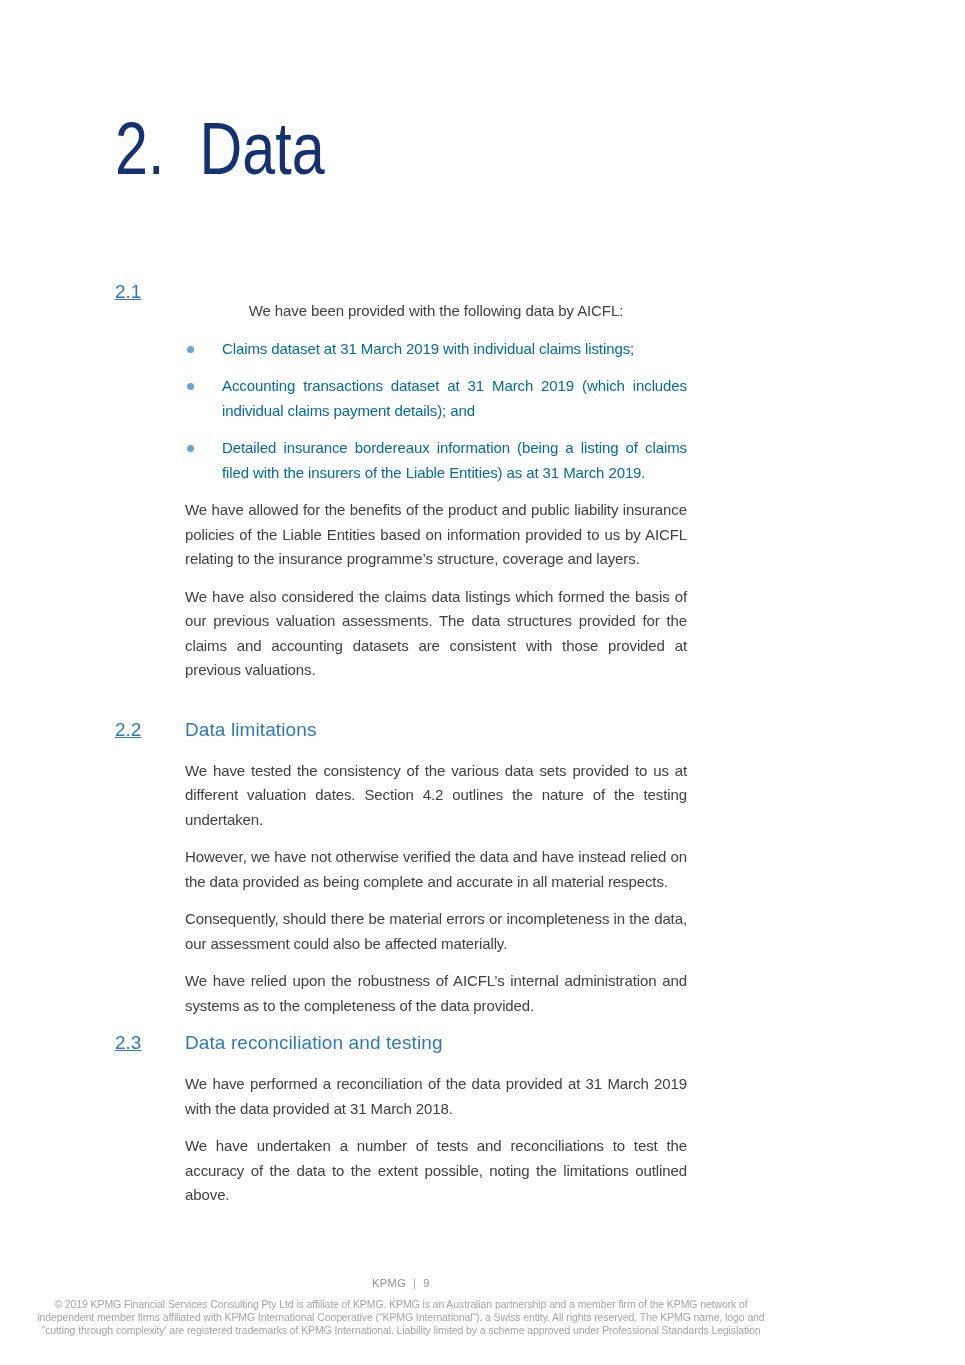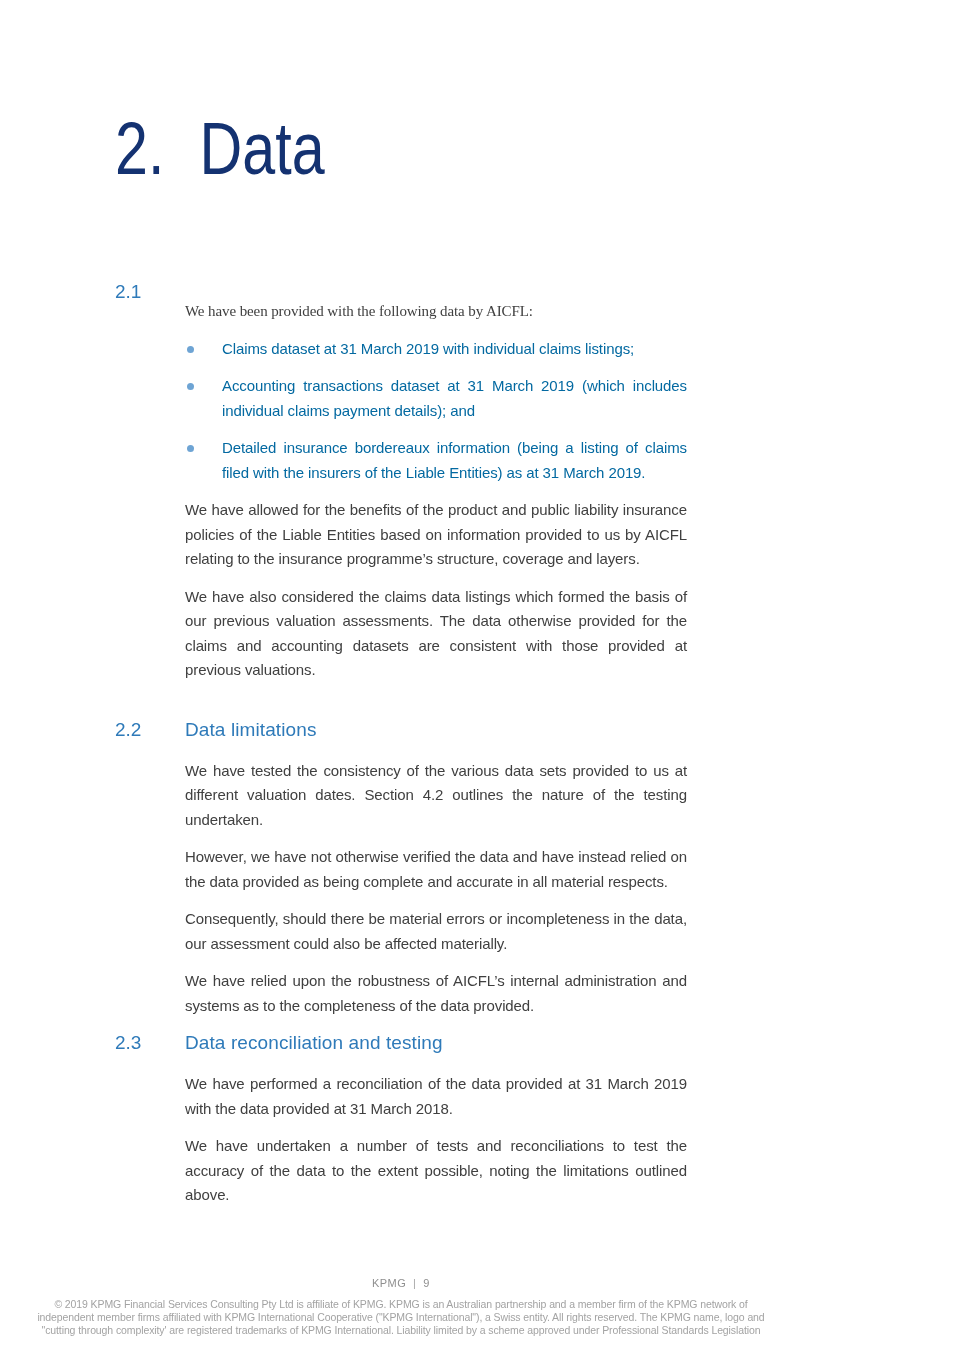--- a/index.html
+++ b/index.html
@@ -40,41 +40,42 @@
     grid-template-columns: 70px 1fr;
   }
   .sec-1 { margin-top: 95px; }
   .sec-2 { margin-top: 36px; }
   .sec-3 { margin-top: 14px; }
   .sec-num {
     grid-column: 1;
     color: #2e7ab9;
     font-size: 19px;
     line-height: 22px;
+    text-decoration: underline;
   }
   .sec h2 {
     grid-column: 2;
     margin: 0;
     color: #2e7ab9;
     font-size: 19px;
     font-weight: normal;
     line-height: 22px;
     letter-spacing: 0.1px;
   }
   .sec-body { grid-column: 2; }
   p.body {
     margin: 13px 0 0 0;
     font-size: 15px;
     line-height: 24.5px;
     letter-spacing: -0.1px;
     text-align: justify;
     color: #404040;
   }
   p.body.first { margin-top: 18px; }
-  p.intro { text-align: left; font-family: Liberation Serif, serif; }
+  p.intro { text-align: center; }
   
   .bullet {
     display: grid;
     grid-template-columns: 37px 1fr;
     margin-top: 13px;
   }
   .dot {
     width: 7px;
     height: 7px;
     border-radius: 50%;
@@ -133,21 +134,21 @@
         </div>
         <div class="bullet">
           <span class="dot"></span>
           <p>Accounting transactions dataset at 31 March 2019 (which includes individual claims payment details); and</p>
         </div>
         <div class="bullet">
           <span class="dot"></span>
           <p>Detailed insurance bordereaux information (being a listing of claims filed with the insurers of the Liable Entities) as at 31 March 2019.</p>
         </div>
         <p class="body">We have allowed for the benefits of the product and public liability insurance policies of the Liable Entities based on information provided to us by AICFL relating to the insurance programme’s structure, coverage and layers.</p>
-        <p class="body">We have also considered the claims data listings which formed the basis of our previous valuation assessments. The data otherwise provided for the claims and accounting datasets are consistent with those provided at previous valuations.</p>
+        <p class="body">We have also considered the claims data listings which formed the basis of our previous valuation assessments. The data structures provided for the claims and accounting datasets are consistent with those provided at previous valuations.</p>
       </div>
     </section>
 
     <section class="sec sec-2">
       <span class="sec-num">2.2</span>
       <h2>Data limitations</h2>
       <div class="sec-body">
         <p class="body first">We have tested the consistency of the various data sets provided to us at different valuation dates. Section 4.2 outlines the nature of the testing undertaken.</p>
         <p class="body">However, we have not otherwise verified the data and have instead relied on the data provided as being complete and accurate in all material respects.</p>
         <p class="body">Consequently, should there be material errors or incompleteness in the data, our assessment could also be affected materially.</p>

